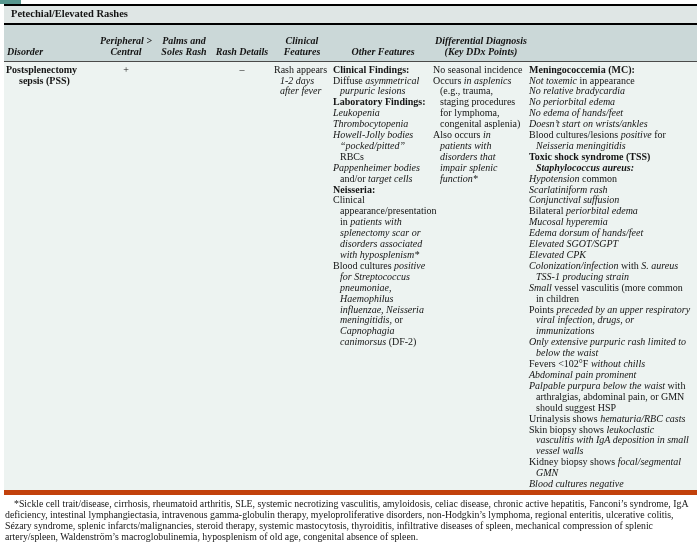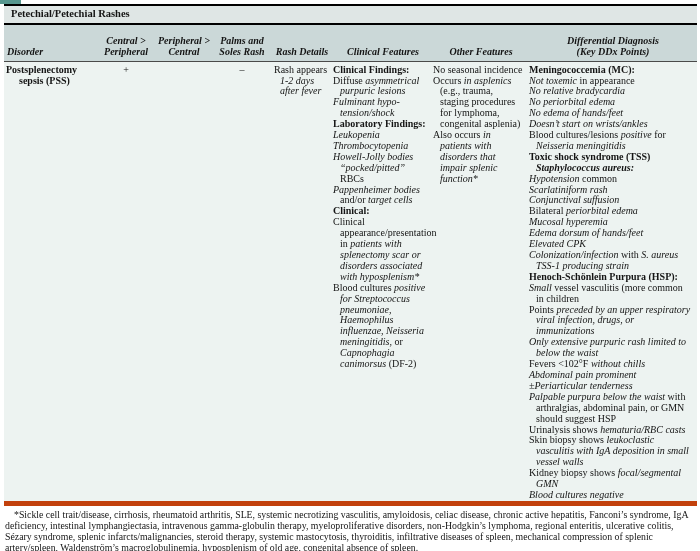--- a/index.html
+++ b/index.html
@@ -30,25 +30,24 @@
   .footnotes{margin:3px 4px 0 5px;font-size:9.8px;line-height:11px;}
   .para.fn{text-indent:9px;padding-left:0;}
 </style>
 </head>
 <body>
 
 <div class="page">
   <div class="top-strip"></div>
 
   <div class="tablewrap">
-    <div class="section-bar">Petechial/Petechial Rashes</div>
+    <div class="section-bar">Petechial/Elevated Rashes</div>
 
     <div class="header-row grid-cols">
       <div class="hc left">Disorder</div>
-      <div class="hc">Central &gt; Peripheral</div>
       <div class="hc">Peripheral &gt; Central</div>
       <div class="hc">Palms and Soles Rash</div>
       <div class="hc">Rash Details</div>
       <div class="hc">Clinical Features</div>
       <div class="hc">Other Features</div>
       <div class="hc">
         <div class="stack">
           <span>Differential Diagnosis</span>
           <span>(Key DDx Points)</span>
         </div>
@@ -61,27 +60,26 @@
         </div>
       <div class="bc sym">+</div>
       <div class="bc sym"></div>
       <div class="bc sym">–</div>
       <div class="bc cell-rash">
           <div class="para"><span>Rash appears </span><span class="i">1-2 days after fever</span></div>
         </div>
       <div class="bc padded">
           <div class="para"><span class="b">Clinical Findings:</span></div>
           <div class="para"><span>Diffuse </span><span class="i">asymmetrical purpuric lesions</span></div>
-          <div class="para"><span class="i">Fulminant hypo-tension/shock</span></div>
           <div class="para"><span class="b">Laboratory Findings:</span></div>
           <div class="para"><span class="i">Leukopenia</span></div>
           <div class="para"><span class="i">Thrombocytopenia</span></div>
           <div class="para"><span class="i">Howell-Jolly bodies “pocked/pitted” </span><span>RBCs</span></div>
           <div class="para"><span class="i">Pappenheimer bodies</span><span> and/or </span><span class="i">target cells</span></div>
-          <div class="para"><span class="b">Clinical:</span></div>
+          <div class="para"><span class="b">Neisseria:</span></div>
           <div class="para"><span>Clinical appearance/presentation in </span><span class="i">patients with splenectomy scar or disorders associated with hyposplenism*</span></div>
           <div class="para"><span>Blood cultures </span><span class="i">positive for Streptococcus pneumoniae, Haemophilus influenzae, Neisseria meningitidis,</span><span> or </span><span class="i">Capnophagia canimorsus</span><span> (DF-2)</span></div>
         </div>
       <div class="bc padded">
           <div class="para"><span>No seasonal incidence</span></div>
           <div class="para"><span>Occurs </span><span class="i">in asplenics</span><span> (e.g., trauma, staging procedures for lymphoma, congenital asplenia)</span></div>
           <div class="para"><span>Also occurs </span><span class="i">in patients with disorders that impair splenic function*</span></div>
         </div>
       <div class="bc padded">
           <div class="para"><span class="b">Meningococcemia (MC):</span></div>
@@ -92,29 +90,28 @@
           <div class="para"><span class="i">Doesn’t start on wrists/ankles</span></div>
           <div class="para"><span>Blood cultures/lesions </span><span class="i">positive</span><span> for </span><span class="i">Neisseria meningitidis</span></div>
           <div class="para"><span class="b">Toxic shock syndrome (TSS)</span></div>
           <div class="para ind"><span class="bi">Staphylococcus aureus:</span></div>
           <div class="para"><span class="i">Hypotension</span><span> common</span></div>
           <div class="para"><span class="i">Scarlatiniform rash</span></div>
           <div class="para"><span class="i">Conjunctival suffusion</span></div>
           <div class="para"><span>Bilateral </span><span class="i">periorbital edema</span></div>
           <div class="para"><span class="i">Mucosal hyperemia</span></div>
           <div class="para"><span class="i">Edema dorsum of hands/feet</span></div>
+          <div class="para"><span class="i">Elevated SGOT/SGPT</span></div>
           <div class="para"><span class="i">Elevated CPK</span></div>
           <div class="para"><span class="i">Colonization/infection</span><span> with </span><span class="i">S. aureus</span><span> </span><span class="i">TSS-1 producing strain</span></div>
-          <div class="para"><span class="b">Henoch-Schönlein Purpura (HSP):</span></div>
           <div class="para"><span class="i">Small</span><span> vessel vasculitis (more common in children</span></div>
           <div class="para"><span>Points </span><span class="i">preceded by an upper respiratory viral infection, drugs, or immunizations</span></div>
           <div class="para"><span class="i">Only extensive purpuric rash limited to below the waist</span></div>
           <div class="para"><span>Fevers &lt;102°F </span><span class="i">without chills</span></div>
           <div class="para"><span class="i">Abdominal pain prominent</span></div>
-          <div class="para"><span class="i">±Periarticular tenderness</span></div>
           <div class="para"><span class="i">Palpable purpura below the waist</span><span> with arthralgias, abdominal pain, or GMN should suggest HSP</span></div>
           <div class="para"><span>Urinalysis shows </span><span class="i">hematuria/RBC casts</span></div>
           <div class="para"><span>Skin biopsy shows </span><span class="i">leukoclastic vasculitis with IgA deposition in small vessel walls</span></div>
           <div class="para"><span>Kidney biopsy shows </span><span class="i">focal/segmental GMN</span></div>
           <div class="para"><span class="i">Blood cultures negative</span></div>
         </div>
     </div>
   </div>
 
   <div class="footnotes">

